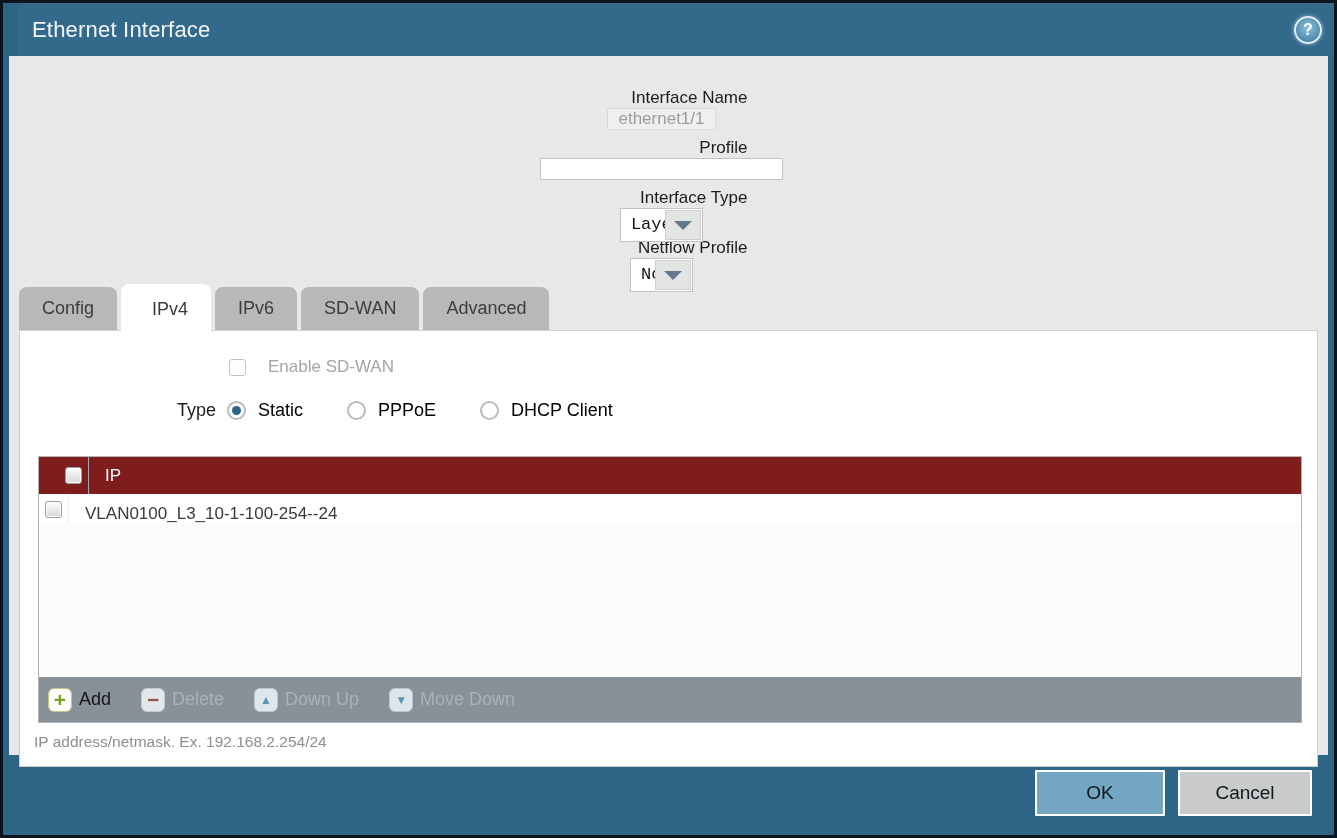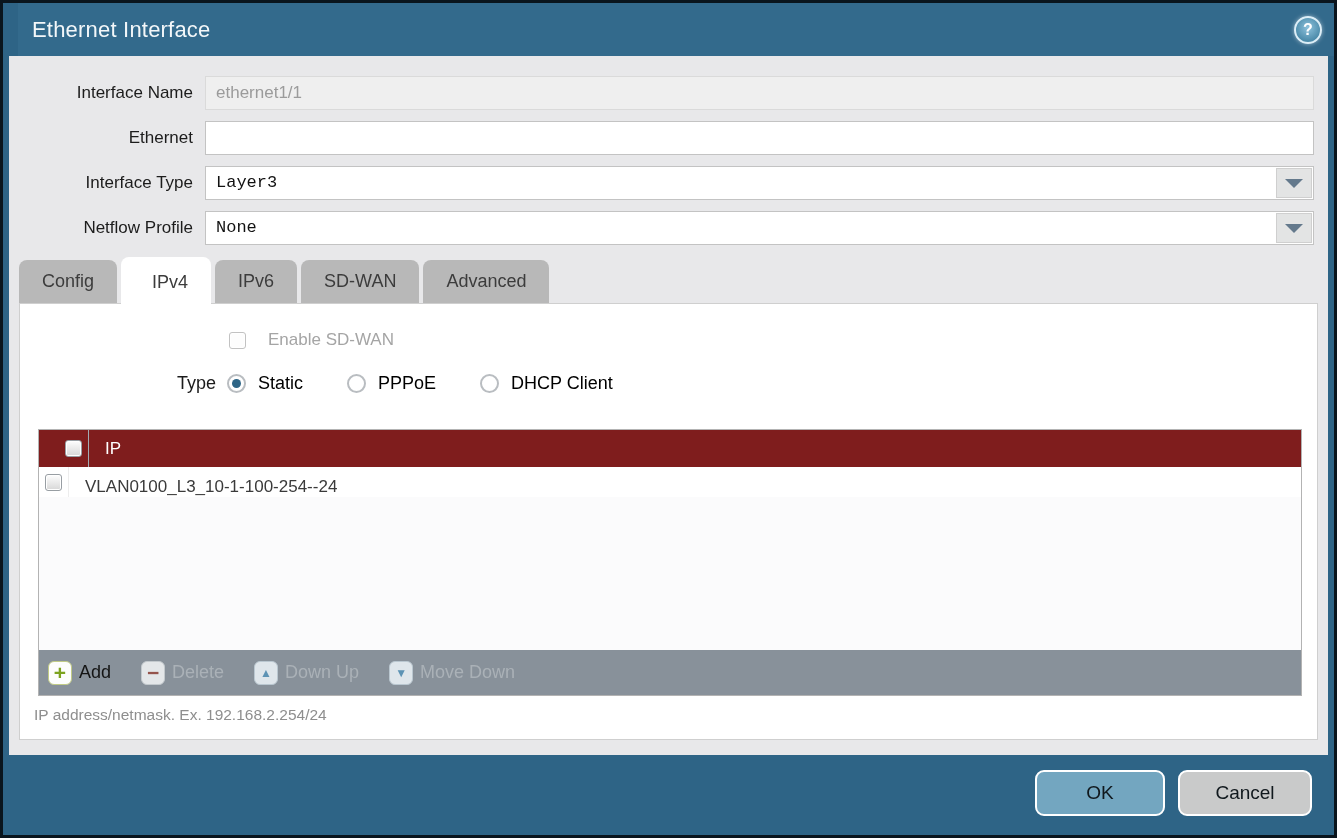--- a/index.html
+++ b/index.html
@@ -14,21 +14,21 @@
   .help-icon {
     position:absolute; right:12px; top:13px; width:28px; height:28px; border-radius:50%;
     background:radial-gradient(circle at 50% 40%, #8ec2dc 0%, #4d8cab 70%);
     border:2px solid #dceef7; color:#fff; font-weight:bold; font-size:16px;
     display:flex; align-items:center; justify-content:center; cursor:pointer;
     box-shadow:0 0 4px rgba(255,255,255,.5);
   }
   
   .content { position:absolute; left:6px; right:6px; top:53px; height:699px; background:#e8e8ea; }
   .form { padding-top:16px; }
-  .form-row { display:flex; align-items:center; height:34px; margin:4px 14px 11px 0; }
+  .form-row { display:flex; align-items:center; height:34px; margin:16px 14px 11px 0;flex-direction:column; }
   .form-label { width:196px; text-align:right; padding-right:12px; font-size:17px; color:#1c1c1c; white-space:nowrap; }
   .form-field { flex:1; height:34px; position:relative; }
   .input { width:100%; height:100%; background:#fff; border:1px solid #c3c3c3; font-size:17px;
            display:flex; align-items:center; padding:0 10px; color:#141414; }
   input.input { display:block; padding:0 10px; font-family:"Liberation Sans", sans-serif; outline:none; }
   .input.disabled { background:#efefef; border-color:#dadada; color:#9b9b9b; }
   .combo { width:100%; height:100%; background:#fff; border:1px solid #c3c3c3; position:relative; cursor:pointer;font-family:Liberation Mono, monospace; }
   .combo .val { line-height:32px; padding:0 10px; font-size:17px; color:#111; }
   .dd-btn { position:absolute; right:1px; top:1px; bottom:1px; width:36px; background:#e3e4e4;
             border:1px solid #cfcfcf; display:flex; align-items:center; justify-content:center; }
@@ -71,21 +71,21 @@
   .tool.add .tool-icon { background:#fdfdfd; border:1px solid #c1cb86; color:#7ca21f; font-size:21px; }
   .tool.delete .tool-icon { background:#e4e7e9; border:1px solid #c3c9cd; color:#95544c; font-size:21px; }
   .tool.moveup .tool-icon, .tool.movedown .tool-icon {
     background:#dfe6eb; border:1px solid #bac7d0; color:#5d93b4; font-size:12px; }
   .tool-label { font-size:18px; color:#141414; }
   .tool.disabled .tool-label { color:#aab1b7; }
   .hint { position:absolute; left:14px; top:402px; font-size:15.5px; color:#8e8e8e; }
   
   .footer { position:absolute; left:0; right:0; bottom:0; height:84px;
             display:flex; align-items:center; justify-content:flex-end; gap:13px; padding-right:22px; }
-  .btn { height:46px; border:2px solid #fff; border-radius:9px; font-size:19px; color:#10181d;
+  .btn { height:46px; border:2px solid #fff; border-radius:1px; font-size:19px; color:#10181d;
          font-family:"Liberation Sans", sans-serif; cursor:pointer; }
   .btn-ok { width:130px; background:#73a6c0; }
   .btn-cancel { width:134px; background:#c9caca; }
 </style>
 </head>
 <body>
 
 <div class="dialog">
 
   <div class="titlebar">
@@ -96,21 +96,21 @@
   <div class="content">
 
     <div class="form">
       <div class="form-row">
         <div class="form-label">Interface Name</div>
         <div class="form-field">
           <div class="input disabled">ethernet1/1</div>
         </div>
       </div>
       <div class="form-row">
-        <div class="form-label">Ethernet</div>
+        <div class="form-label">Profile</div>
         <div class="form-field">
           <input class="input" type="text" value="" style="">
         </div>
       </div>
       <div class="form-row">
         <div class="form-label">Interface Type</div>
         <div class="form-field">
           <div class="combo">
             <div class="val">Layer3</div>
             <div class="dd-btn">

